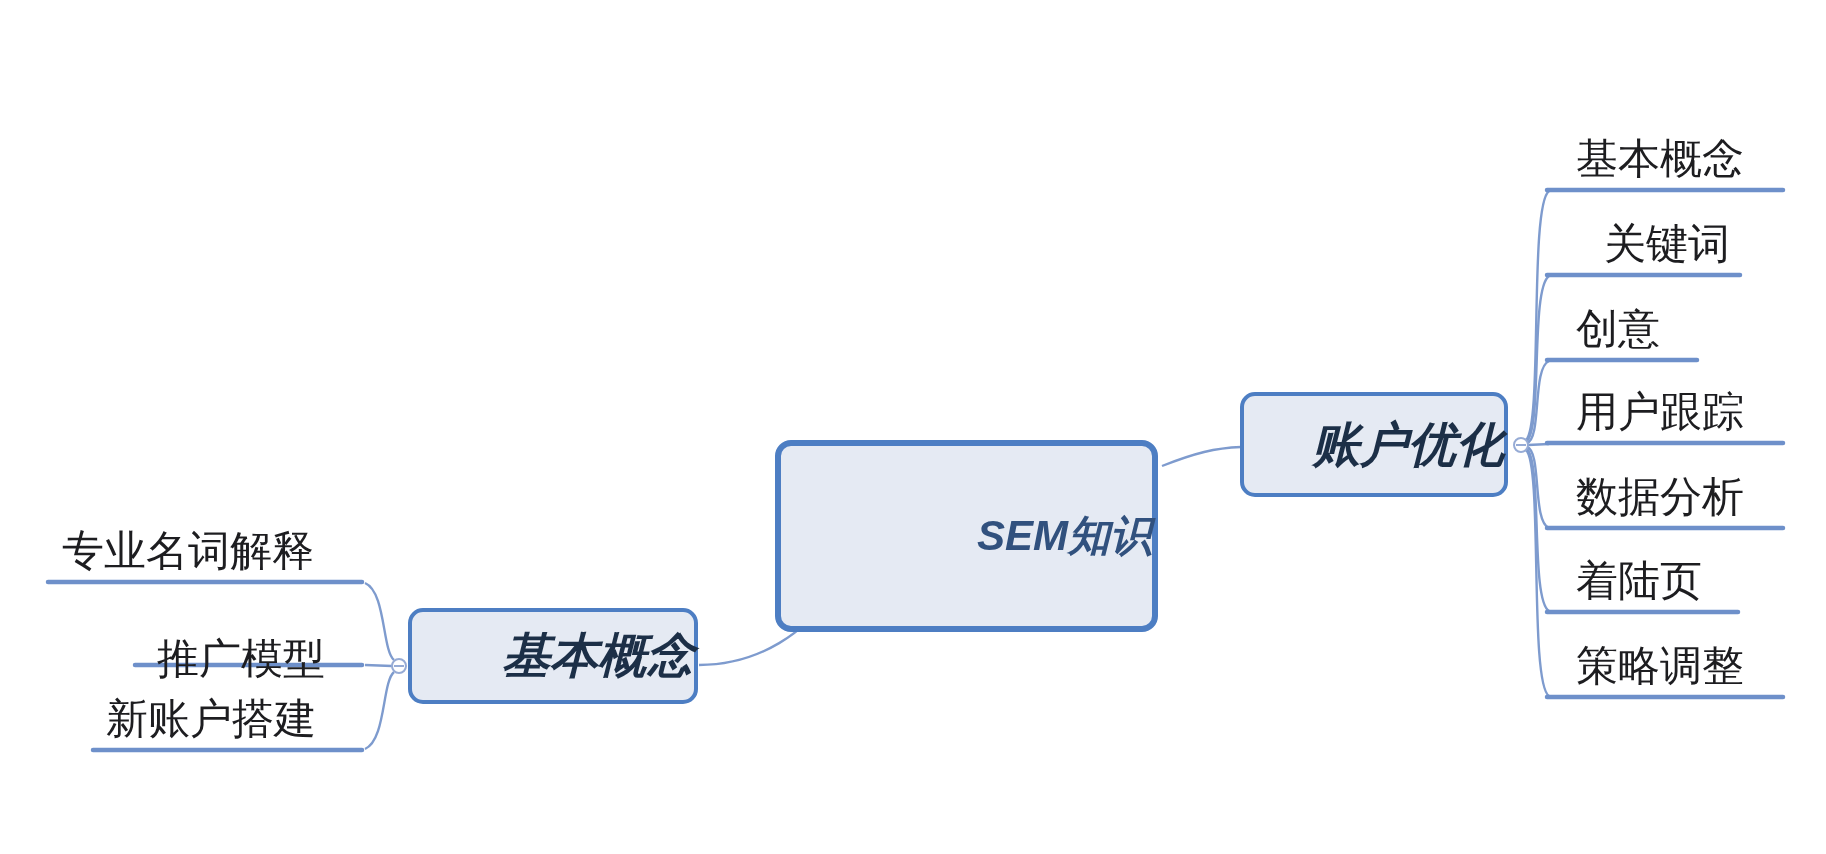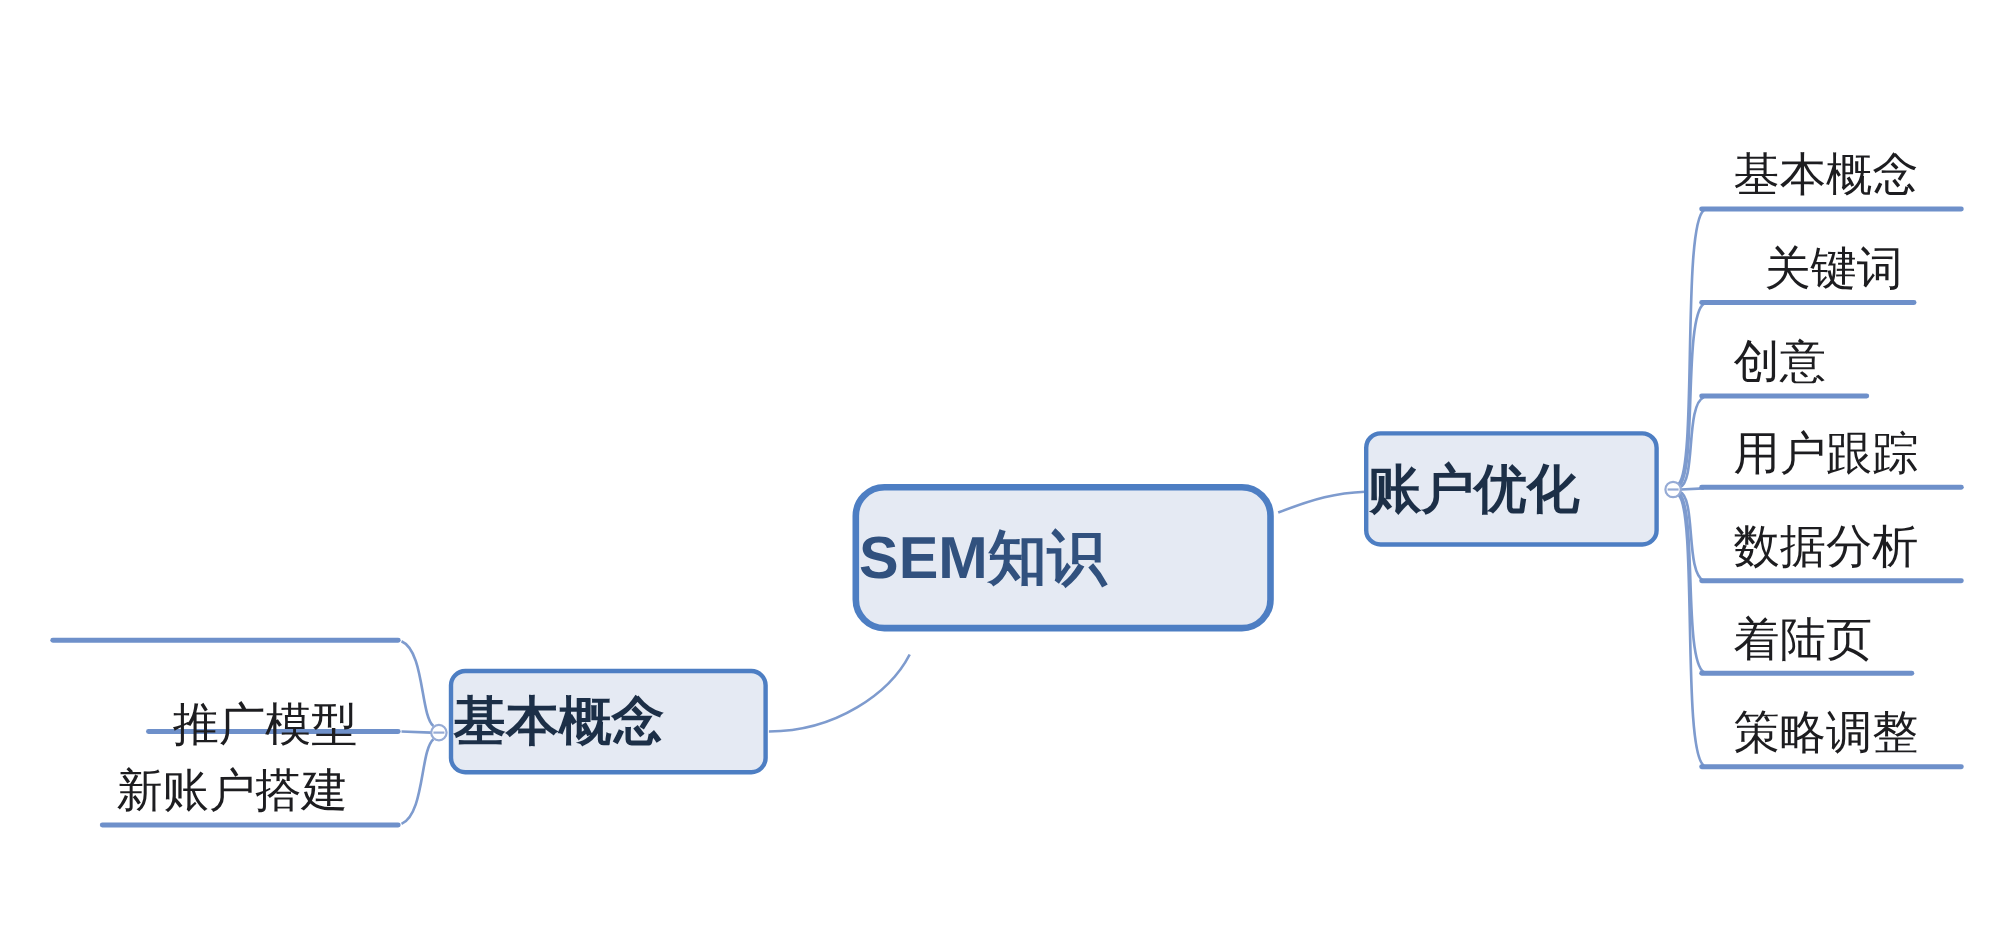--- a/index.html
+++ b/index.html
@@ -23,32 +23,33 @@
   }
   .node {
     position: absolute;
     z-index: 2;
     box-sizing: border-box;
     background: #e5eaf3;
     border: 4px solid #4d7ec3;
     border-radius: 15px;
     display: flex;
     align-items: center;
-    justify-content: flex-start;
+    justify-content: flex-end;
     font-weight: bold;
     color: #1c2f47;
     cursor: default;
     white-space: nowrap;
+    font-style: italic;
   }
   .node.root {
     left: 775px; top: 440px;
-    width: 383px; height: 134px;
+    width: 383px; height: 192px;
     border-width: 6px;
-    border-radius: 29px;
-    font-size: 54px;
+    border-radius: 16px;
+    font-size: 42px;
     color: #31517e;
   }
   .node.branch-right {
     left: 1240px; top: 392px;
     width: 268px; height: 105px;
     font-size: 48px;
   }
   .node.branch-left {
     left: 408px; top: 608px;
     width: 290px; height: 96px;
@@ -117,20 +118,21 @@
     <span>SEM知识</span>
   </div>
 
   <div class="node branch-left">
     <span>基本概念</span>
   </div>
   <div class="node branch-right">
     <span>账户优化</span>
   </div>
 
+  <div class="subtopic" style="left:62px; top:525px;">专业名词解释</div>
   <div class="subtopic" style="left:157px; top:608px;margin-top:25px;">推广模型</div>
   <div class="subtopic" style="left:106px; top:693px;">新账户搭建</div>
 
   <div class="subtopic" style="left:1576px; top:133px;">基本概念</div>
   <div class="subtopic" style="left:1576px; top:218px;margin-left:28px;">关键词</div>
   <div class="subtopic" style="left:1576px; top:303px;">创意</div>
   <div class="subtopic" style="left:1576px; top:386px;">用户跟踪</div>
   <div class="subtopic" style="left:1576px; top:471px;text-align:center;">数据分析</div>
   <div class="subtopic" style="left:1576px; top:555px;">着陆页</div>
   <div class="subtopic" style="left:1576px; top:640px;">策略调整</div>

